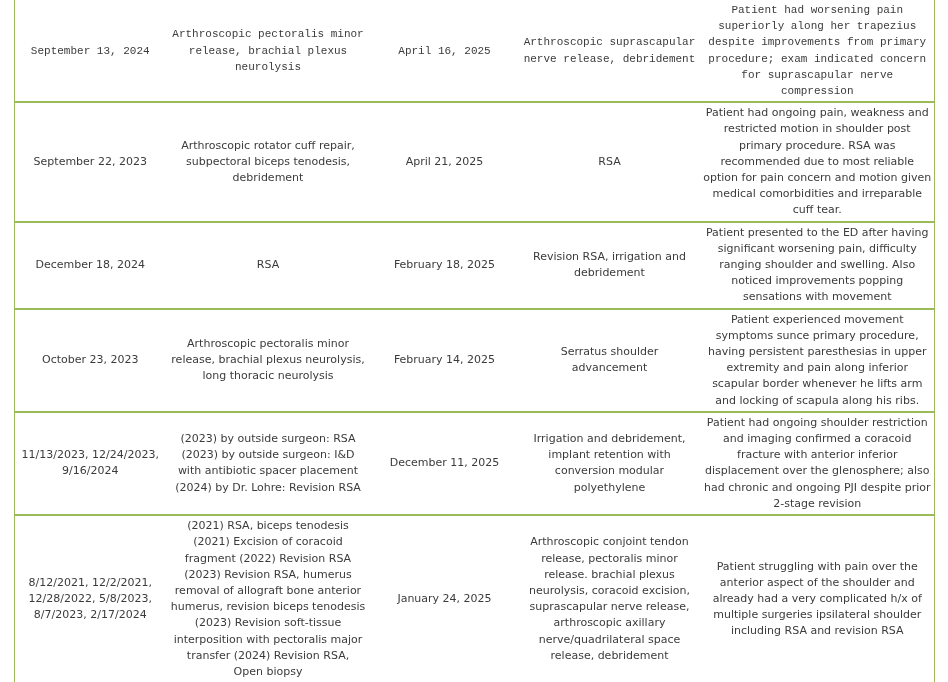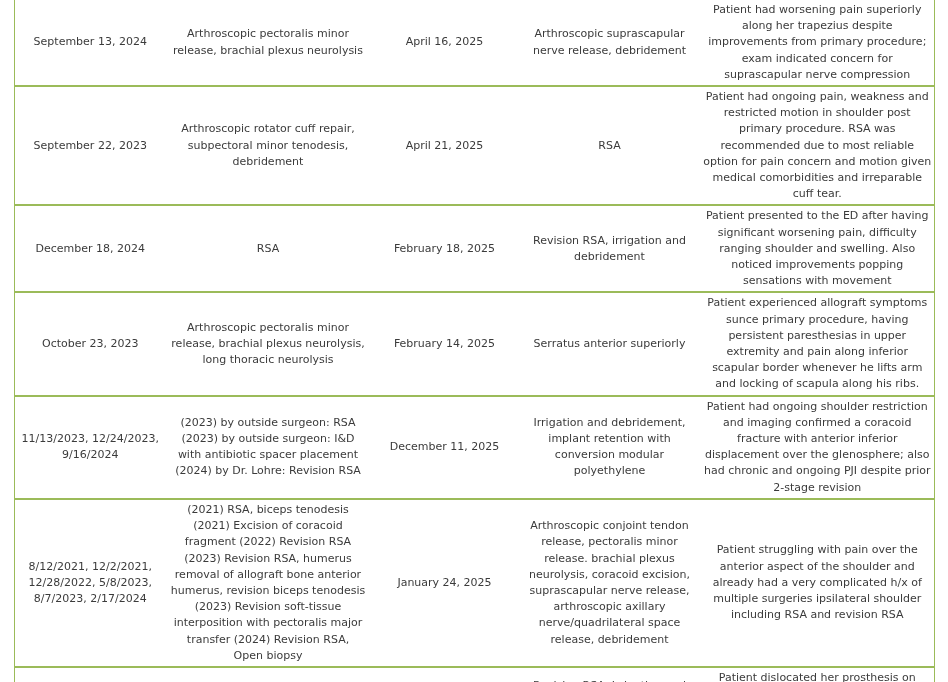--- a/index.html
+++ b/index.html
@@ -36,20 +36,21 @@
     text-align: center;
     vertical-align: middle;
     color: var(--text-color);
     font-size: 11px;
     line-height: 16.2px;
     padding: 2px 5px;
     overflow: hidden;
   }
   table.surgical-table tr:first-child td {
     border-top: none;
+    font-family: Liberation Mono, monospace;
   }
   table.surgical-table td.col-note {
     padding: 2px 2px;
   }
 </style>
 </head>
 <body>
 
 <div class="page">
   <table class="surgical-table">
@@ -63,38 +64,38 @@
     <tbody id="table-body">
         <tr style="height: 85px;">
           <td class="col-date">September 13, 2024</td>
           <td class="col-procedure">Arthroscopic pectoralis minor release, brachial plexus neurolysis</td>
           <td class="col-date">April 16, 2025</td>
           <td class="col-procedure">Arthroscopic suprascapular nerve release, debridement</td>
           <td class="col-note">Patient had worsening pain superiorly along her trapezius despite improvements from primary procedure; exam indicated concern for suprascapular nerve compression</td>
         </tr>
         <tr style="height: 119px;">
           <td class="col-date">September 22, 2023</td>
-          <td class="col-procedure">Arthroscopic rotator cuff repair, subpectoral minor tenodesis, debridement</td>
+          <td class="col-procedure">Arthroscopic rotator cuff repair, subpectoral biceps tenodesis, debridement</td>
           <td class="col-date">April 21, 2025</td>
           <td class="col-procedure">RSA</td>
           <td class="col-note">Patient had ongoing pain, weakness and restricted motion in shoulder post primary procedure. RSA was recommended due to most reliable option for pain concern and motion given medical comorbidities and irreparable cuff tear.</td>
         </tr>
         <tr style="height: 86px;">
           <td class="col-date">December 18, 2024</td>
           <td class="col-procedure">RSA</td>
           <td class="col-date">February 18, 2025</td>
           <td class="col-procedure">Revision RSA, irrigation and debridement</td>
           <td class="col-note">Patient presented to the ED after having significant worsening pain, difficulty ranging shoulder and swelling.  Also noticed improvements popping sensations with movement</td>
         </tr>
         <tr style="height: 99px;">
           <td class="col-date">October 23, 2023</td>
           <td class="col-procedure">Arthroscopic pectoralis minor release, brachial plexus neurolysis, long thoracic neurolysis</td>
           <td class="col-date">February 14, 2025</td>
-          <td class="col-procedure">Serratus anterior superiorly</td>
-          <td class="col-note">Patient experienced allograft symptoms sunce primary procedure, having persistent paresthesias in upper extremity and pain along inferior scapular border whenever he lifts arm and locking of scapula along his ribs.</td>
+          <td class="col-procedure">Serratus shoulder advancement</td>
+          <td class="col-note">Patient experienced movement symptoms sunce primary procedure, having persistent paresthesias in upper extremity and pain along inferior scapular border whenever he lifts arm and locking of scapula along his ribs.</td>
         </tr>
         <tr style="height: 86px;">
           <td class="col-date">11/13/2023, 12/24/2023, 9/16/2024</td>
           <td class="col-procedure">(2023) by outside surgeon: RSA (2023) by outside surgeon: I&amp;D with antibiotic spacer placement (2024) by Dr. Lohre: Revision RSA</td>
           <td class="col-date">December 11, 2025</td>
           <td class="col-procedure">Irrigation and debridement, implant retention with conversion modular polyethylene</td>
           <td class="col-note">Patient had ongoing shoulder restriction and imaging confirmed a coracoid fracture with anterior inferior displacement over the glenosphere; also had chronic and ongoing PJI despite prior 2-stage revision</td>
         </tr>
         <tr style="height: 155px;">
           <td class="col-date">8/12/2021, 12/2/2021, 12/28/2022, 5/8/2023, 8/7/2023, 2/17/2024</td>

